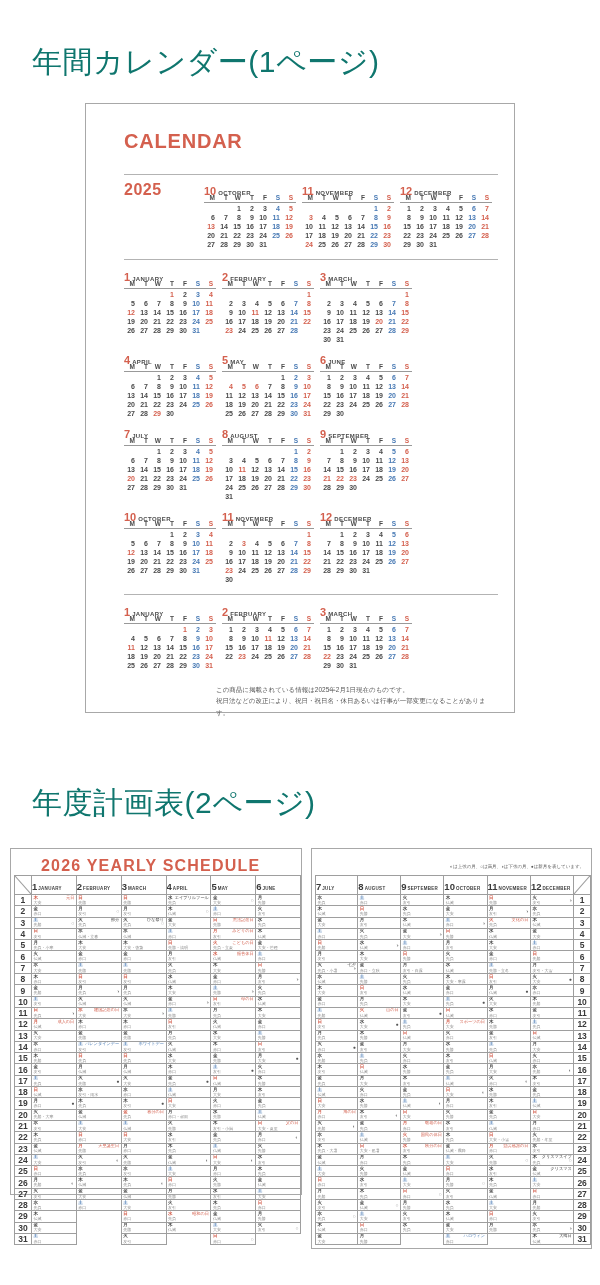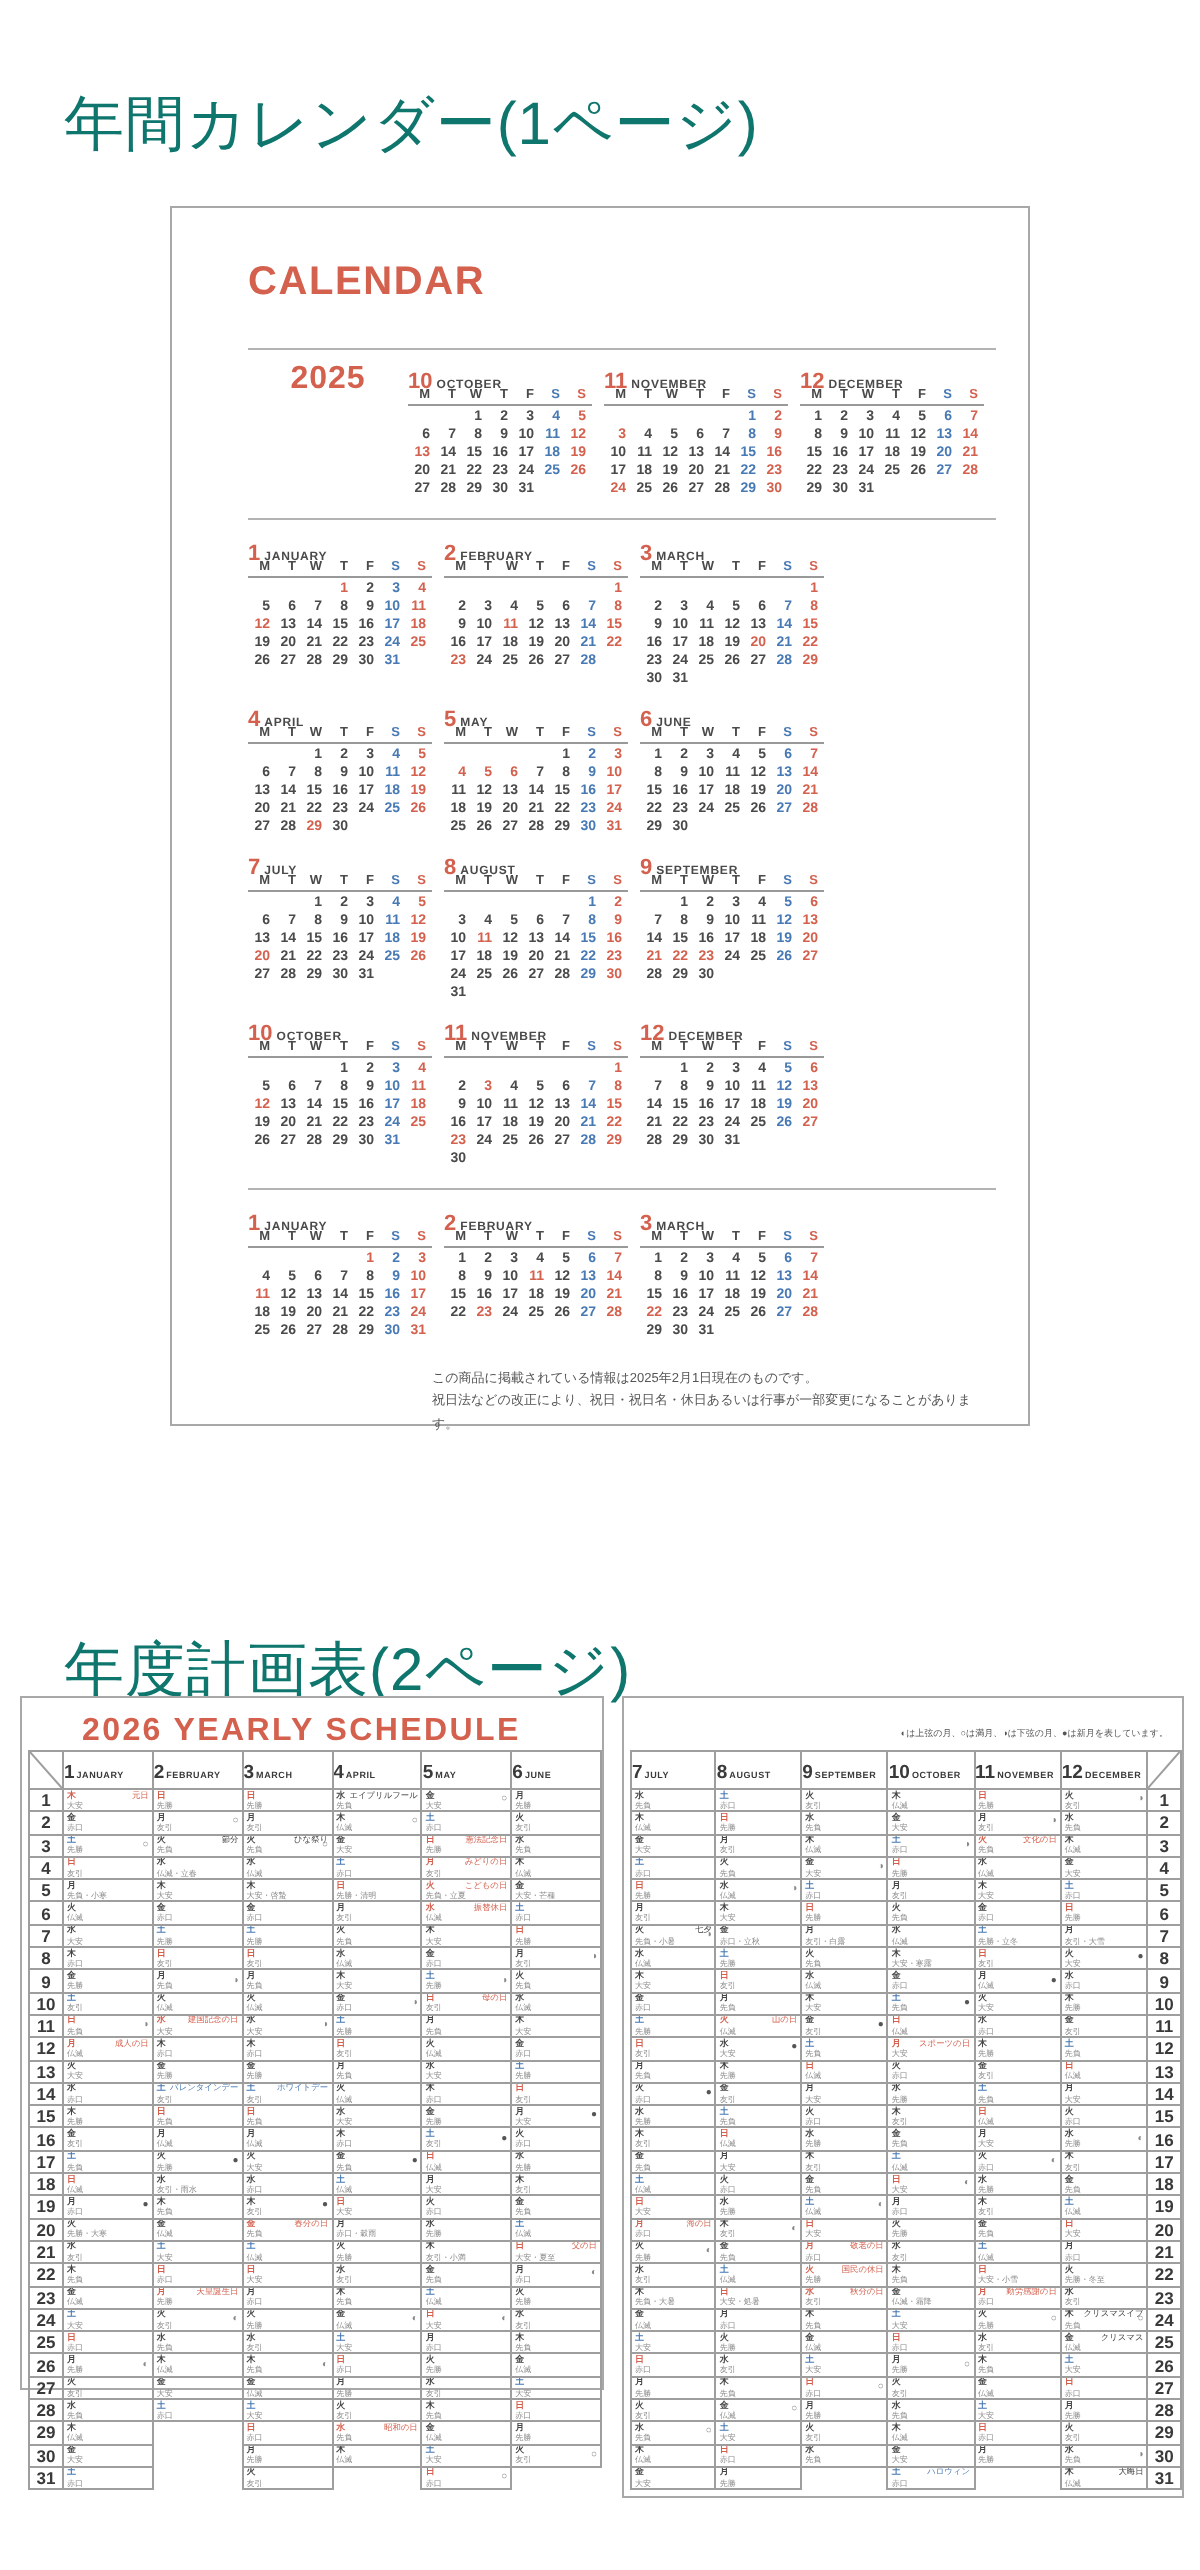--- a/index.html
+++ b/index.html
@@ -11,21 +11,21 @@
 
   
   .sec-head{position:absolute;left:32px;font-size:30px;color:#0f766e;letter-spacing:.5px;}
 
   
   #page1{position:absolute;left:85px;top:103px;width:430px;height:610px;background:#fff;border:1px solid #a8a8a8;}
   #page1 .inner{padding:26px 16px 0 38px;}
   .cal-title{font-size:20px;font-weight:bold;color:var(--red);letter-spacing:.8px;border-bottom:1px solid var(--line);padding-bottom:21px;}
   .ygroup{display:flex;margin-top:6px;}
   .ygroup.divided{border-top:1px solid var(--line);margin-top:10px;padding-top:7px;}
-  .ylabel{width:92px;font-size:16px;font-weight:bold;color:var(--red);letter-spacing:.5px;text-align:center;}
+  .ylabel{width:92px;font-size:16px;font-weight:bold;color:var(--red);letter-spacing:.5px;}
   .mgrid{display:grid;grid-template-columns:repeat(3,98px);row-gap:6px;}
   .mmonth{width:92px;}
   .mhead{height:12px;margin-bottom:1px;white-space:nowrap;}
   .mnum{font-size:11px;font-weight:bold;color:var(--red);}
   .mname{font-size:6px;font-weight:bold;color:#4a4a4a;letter-spacing:.4px;margin-left:2px;}
   .wkrow{display:grid;grid-template-columns:repeat(7,13px);border-bottom:1px solid #999;padding-bottom:1px;}
   .wk{font-size:6.5px;font-weight:bold;color:#4a4a4a;text-align:right;padding-right:2px;}
   .wk.sat{color:var(--blue);} .wk.sun{color:var(--red);}
   .dgrid{display:grid;grid-template-columns:repeat(7,13px);grid-auto-rows:9px;padding-top:1px;}
   .dd{font-size:7px;font-weight:bold;color:#4a4a4a;text-align:right;padding-right:2px;line-height:9px;}
@@ -927,21 +927,21 @@
           </div>
         </div>
       </div>
     <div class="cal-foot">
       <div>この商品に掲載されている情報は2025年2月1日現在のものです。</div>
       <div>祝日法などの改正により、祝日・祝日名・休日あるいは行事が一部変更になることがあります。</div>
     </div>
   </div>
 </div>
 
-<div class="sec-head" style="top:783px;margin-top:32px;">年度計画表(2ページ)</div>
+<div class="sec-head" style="top:783px;">年度計画表(2ページ)</div>
 
 <div id="pageL" class="spage">
   <div class="stitle">2026 YEARLY SCHEDULE</div>
   <div id="sched-left">
       <table class="sched">
         <colgroup>
           <col style="width: 17px;">
           <col style="width: 45px;">
           <col style="width: 45px;">
           <col style="width: 45px;">

